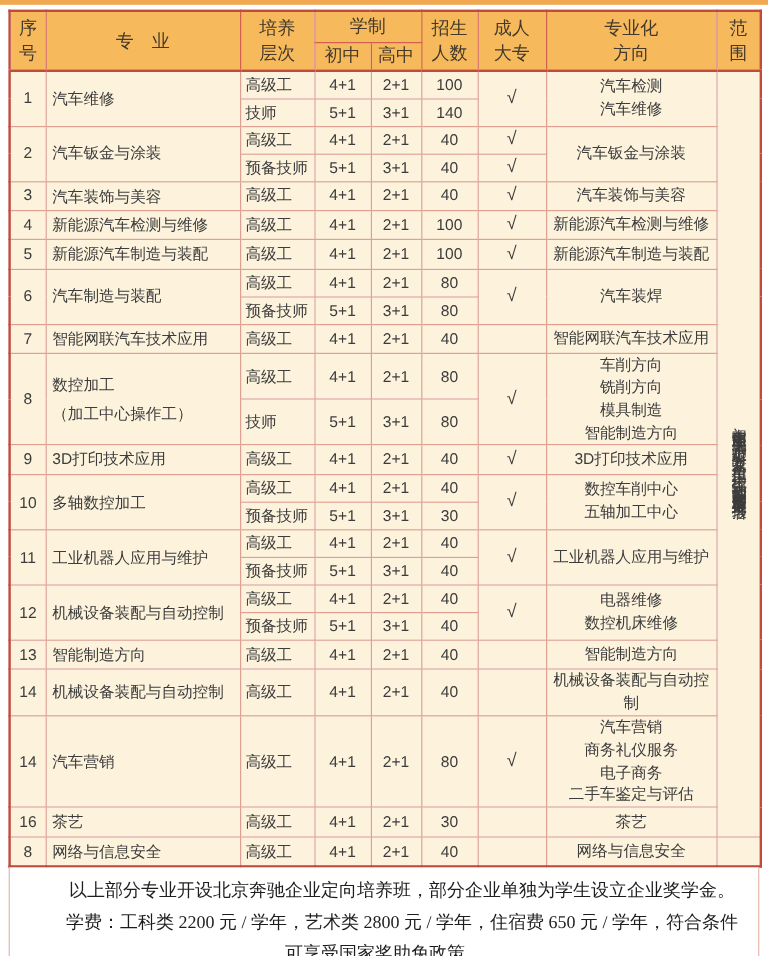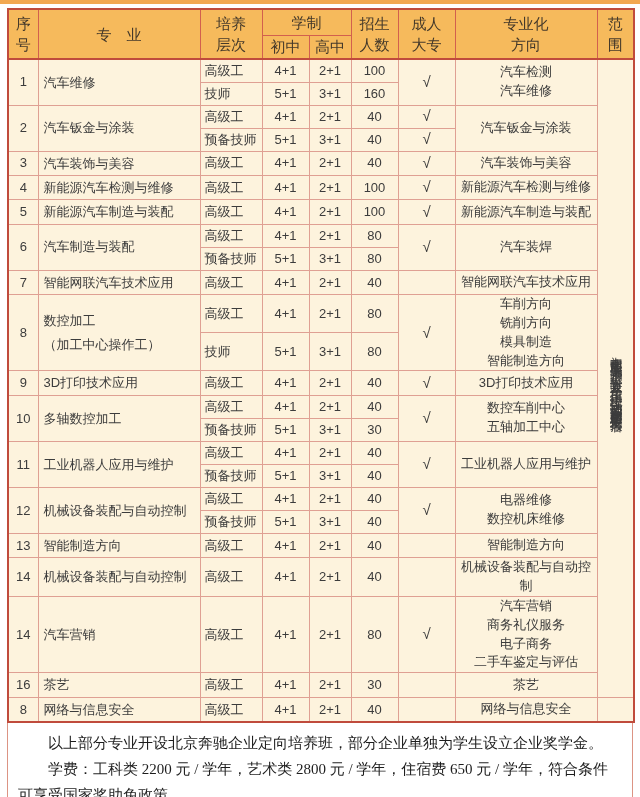--- a/index.html
+++ b/index.html
@@ -76,21 +76,21 @@
     background:#ffffff;
     border:1.5px solid #dc9484;
     border-top:none;
     border-radius:0 0 7px 7px;
     padding:8px 10px 10px 10px;
     font-family:"Liberation Serif","DejaVu Serif",serif;
     font-size:15px;
     line-height:1.72;
     color:#1d1d1d;
   }
-  .notes p{text-indent:2em;}
+  .notes p{text-indent:2em;text-align:center;}
 </style>
 </head>
 <body>
 
 <div class="page">
   <div class="top-accent-bar"></div>
   <div class="sheet">
     <table>
       <colgroup>
         <col style="width:30px">
@@ -134,21 +134,21 @@
             <td class="c-num">2+1</td>
             <td class="c-num">100</td>
             <td class="c-adult" rowspan="2">√</td>
             <td class="c-dir" rowspan="2">汽车检测<br>汽车维修</td>
             <td class="c-scope" rowspan="23">初中高中应届毕业生 户别不限 男女兼收 自主招生 统一招生 劳动预备制（初中应届毕业生）均可报名</td>
           </tr>
           <tr style="height: 23px;">
             <td class="c-level">技师</td>
             <td class="c-num">5+1</td>
             <td class="c-num">3+1</td>
-            <td class="c-num">160</td>
+            <td class="c-num">140</td>
           </tr>
           <tr class="group-start" style="height: 23px;">
             <td class="c-no" rowspan="2">2</td>
             <td class="c-major" rowspan="2">汽车钣金与涂装</td>
             <td class="c-level">高级工</td>
             <td class="c-num">4+1</td>
             <td class="c-num">2+1</td>
             <td class="c-num">40</td>
             <td class="c-adult">√</td>
             <td class="c-dir" rowspan="2">汽车钣金与涂装</td>

